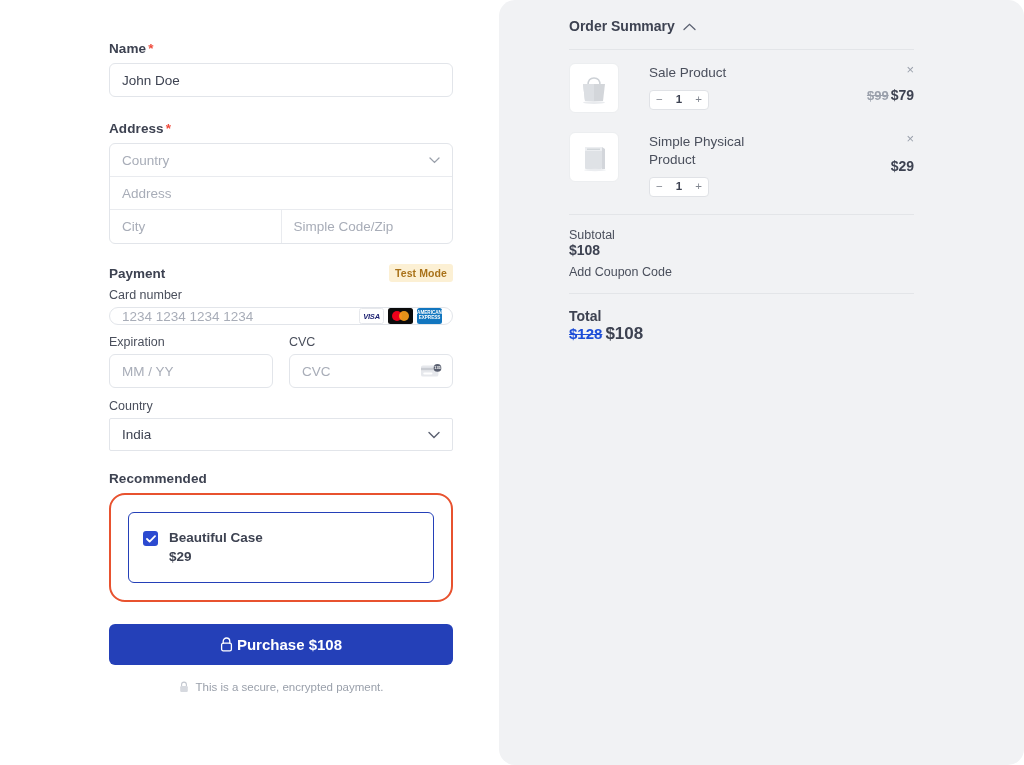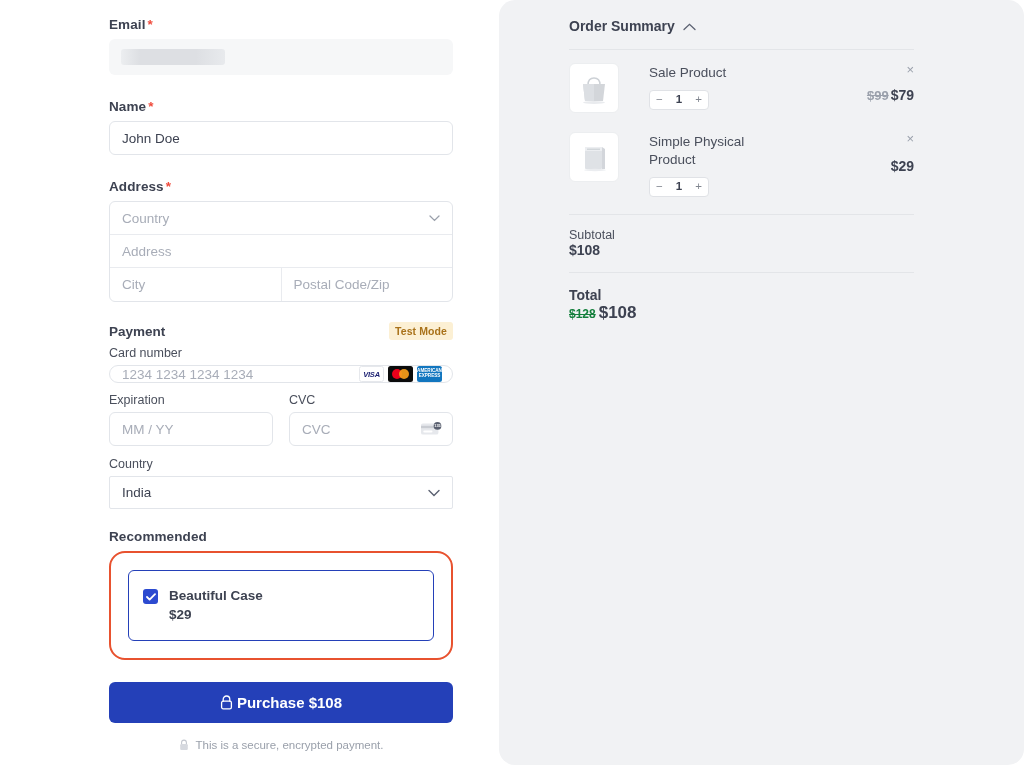--- a/index.html
+++ b/index.html
@@ -131,36 +131,30 @@
   .x-btn { position: absolute; right: 0; top: 0; color: #9aa0ab; font-size: 13px; line-height: 1; }
   .price-line { margin-top: 22px; font-size: 14px; color: #3d4251; font-weight: 700; white-space: nowrap; }
   .strike { color: #9aa0ab; text-decoration: line-through; font-weight: 700; font-size: 13px; margin-right: 2px; }
 
   .totals-row { display: flex; justify-content: space-between; align-items: baseline; flex-direction: column; }
   .tot-label { font-size: 12.5px; color: #4a4f5c; }
   .tot-val { font-size: 14px; color: #3d4251; font-weight: 700; }
   .coupon { font-size: 12.5px; color: #4a4f5c; margin-top: 7px; }
   .grand-label { font-size: 14px; font-weight: 700; color: #3d4251; }
   .grand-val { font-size: 17px; font-weight: 700; color: #3d4251; }
-  .grand-strike { font-size: 12px; color: #15803d; text-decoration: line-through; font-weight: 700; margin-right: 3px; }
+  .grand-strike { font-size: 15px; color: #1d4ed8; text-decoration: line-through; font-weight: 700; margin-right: 3px; }
 </style>
 </head>
 <body>
 
 <div class="page">
 
   <div class="left-pane">
     <div class="form">
 
-      <div>
-        <div class="field-label"><span>Email</span><span class="req">*</span></div>
-        <div class="skeleton-field">
-          <div class="skeleton-bar"></div>
-        </div>
-      </div>
 
       <div class="gap-24"></div>
 
       <div>
         <div class="field-label"><span>Name</span><span class="req">*</span></div>
         <div class="input" style="height:34px">John Doe</div>
       </div>
 
       <div class="gap-24"></div>
 
@@ -173,21 +167,21 @@
               <svg width="11" height="7" viewBox="0 0 11 7">
                   <path d="M1 1l4.5 4.4L10 1" stroke="#9aa0ab" stroke-width="1.3" fill="none" stroke-linecap="round"></path>
                 </svg>
             </div>
           </div>
           <div class="addr-row">
             <div class="addr-cell">Address</div>
           </div>
           <div class="addr-row">
             <div class="addr-cell">City</div>
-            <div class="addr-cell">Postal Code/Zip</div>
+            <div class="addr-cell">Simple Code/Zip</div>
           </div>
         </div>
       </div>
 
       <div class="gap-20"></div>
 
       <div>
         <div class="pay-head">
           <div class="pay-title">Payment</div>
           <div class="badge">Test Mode</div>
@@ -345,20 +339,21 @@
           </div>
         </div>
       </div>
 
       <div class="hr" style="margin:4px 0 13px"></div>
 
       <div class="totals-row">
         <span class="tot-label">Subtotal</span>
         <span class="tot-val">$108</span>
       </div>
+      <div class="coupon">Add Coupon Code</div>
 
       <div class="hr" style="margin:14px 0 14px"></div>
 
       <div class="totals-row">
         <span class="grand-label">Total</span>
         <span>
           <span class="grand-strike">$128</span><span class="grand-val">$108</span>
         </span>
       </div>
 

